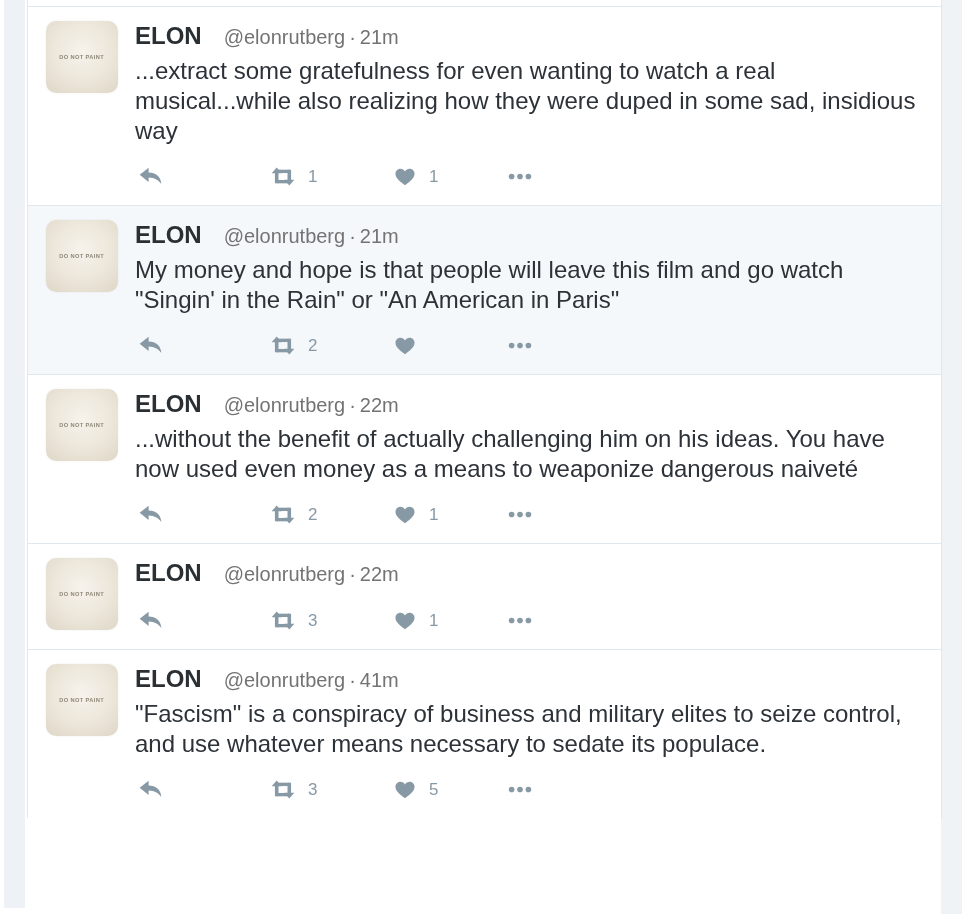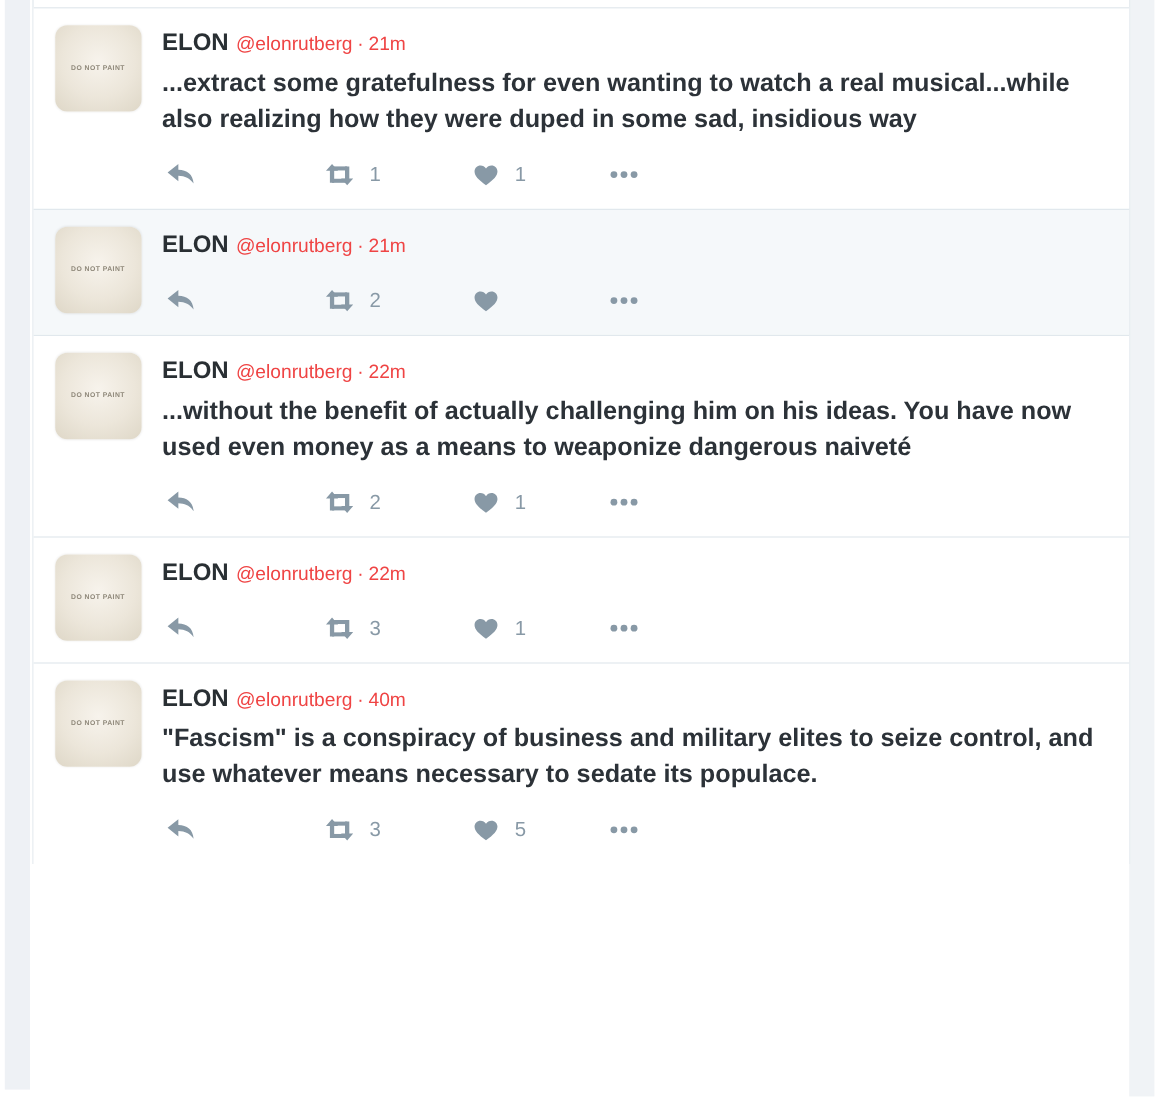--- a/index.html
+++ b/index.html
@@ -63,36 +63,36 @@
     white-space: nowrap;
     font-weight: 700;
     transform: scale(0.95);
   }
   .tweet-header {
     line-height: 28px;
     white-space: nowrap;
     margin-bottom: 3px;
   }
   .display-name {
-    font-size: 20px;
+    font-size: 24px;
     font-weight: 700;
     color: #292f33;
-    margin-right: 6px;
+    margin-right: 22px;
   }
   .user-handle, .timestamp, .sep-dot {
-    font-size: 16px;
-    color: #ef4444;
+    font-size: 20px;
+    color: #737373;
   }
   .sep-dot { margin: 0 4px; }
   .tweet-text {
-    font-size: 21px;
+    font-size: 24px;
     line-height: 30px;
     color: #2c3238;
     max-width: 782px;
-    font-weight: 700;
+    font-weight: 400;
   }
   .actions {
     display: flex;
     align-items: center;
     margin-top: 16px;
     padding: 4px 0 2px 3px;
     color: #8899a6;
   }
   .action {
     display: flex;
@@ -178,20 +178,21 @@
     </article>
 
     <article class="tweet highlighted">
       <div class="avatar">
         <span class="avatar-label">DO NOT PAINT</span>
       </div>
       <div class="tweet-body">
         <div class="tweet-header">
           <span class="display-name">ELON</span><span class="user-handle">@elonrutberg</span><span class="sep-dot">·</span><span class="timestamp">21m</span>
         </div>
+        <p class="tweet-text">My money and hope is that people will leave this film and go watch "Singin' in the Rain" or "An American in Paris"</p>
         <div class="actions">
           <div class="action action-reply">
             <svg width="25" height="21" viewBox="0 0 24 20">
                 <use href="#icon-reply"></use>
               </svg>
           </div>
           <div class="action action-retweet">
             <svg width="26" height="21" viewBox="0 0 24 20">
                 <use href="#icon-retweet"></use>
               </svg>
@@ -282,21 +283,21 @@
         </div>
       </div>
     </article>
 
     <article class="tweet">
       <div class="avatar">
         <span class="avatar-label">DO NOT PAINT</span>
       </div>
       <div class="tweet-body">
         <div class="tweet-header">
-          <span class="display-name">ELON</span><span class="user-handle">@elonrutberg</span><span class="sep-dot">·</span><span class="timestamp">40m</span>
+          <span class="display-name">ELON</span><span class="user-handle">@elonrutberg</span><span class="sep-dot">·</span><span class="timestamp">41m</span>
         </div>
         <p class="tweet-text">"Fascism" is a conspiracy of business and military elites to seize control, and use whatever means necessary to sedate its populace.</p>
         <div class="actions">
           <div class="action action-reply">
             <svg width="25" height="21" viewBox="0 0 24 20">
                 <use href="#icon-reply"></use>
               </svg>
           </div>
           <div class="action action-retweet">
             <svg width="26" height="21" viewBox="0 0 24 20">

